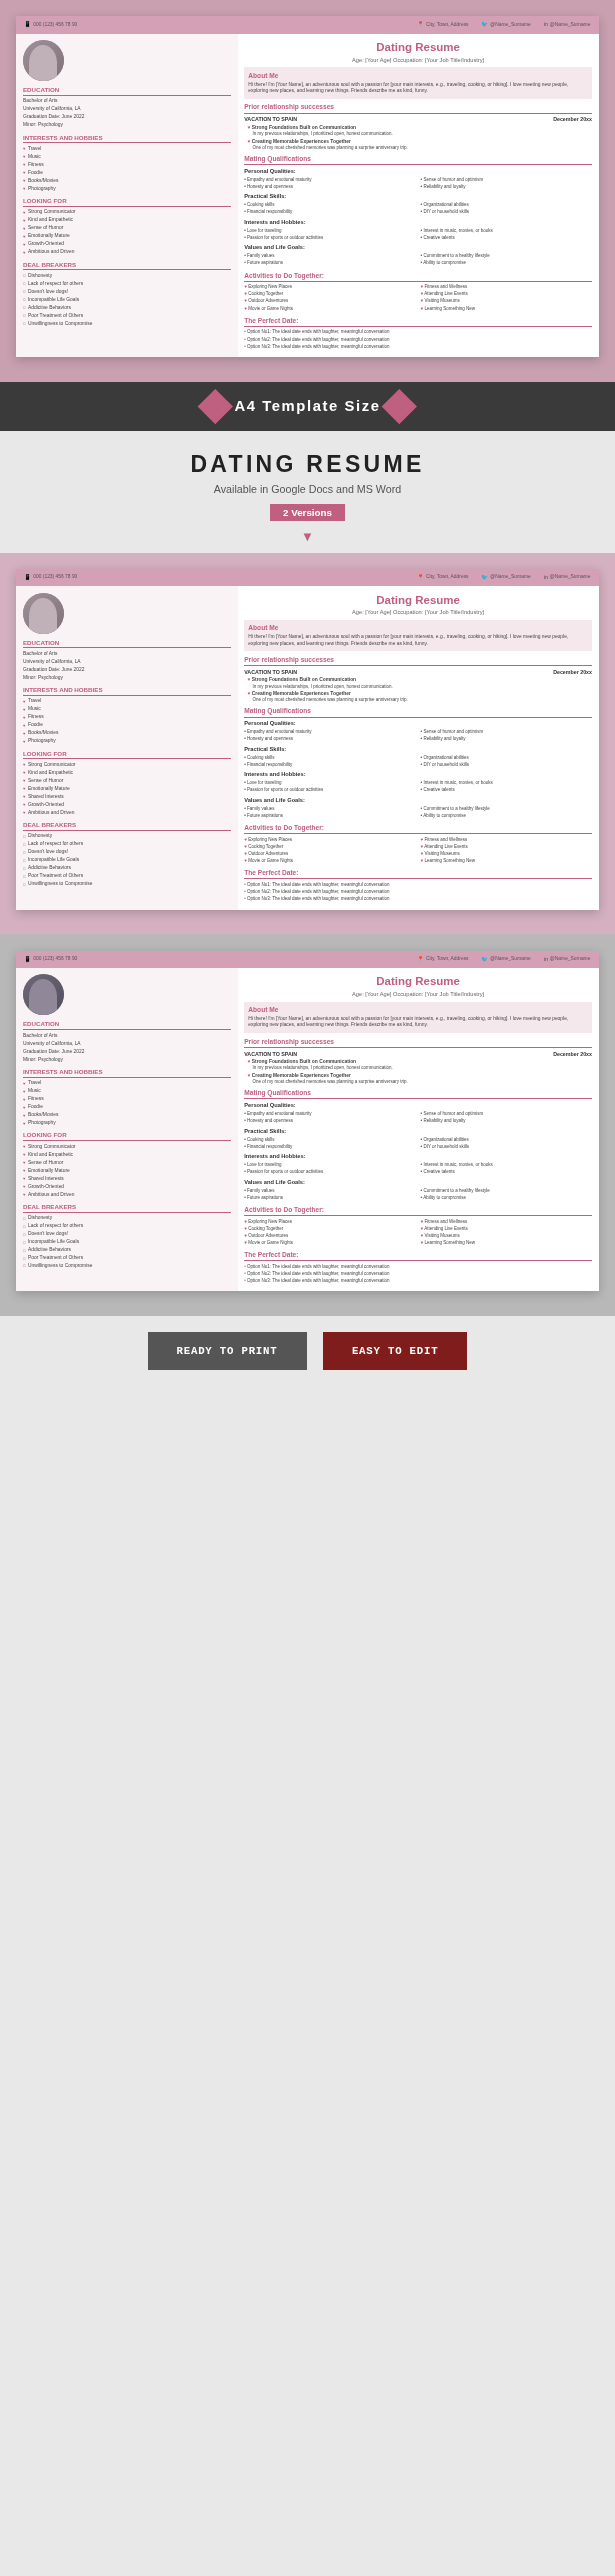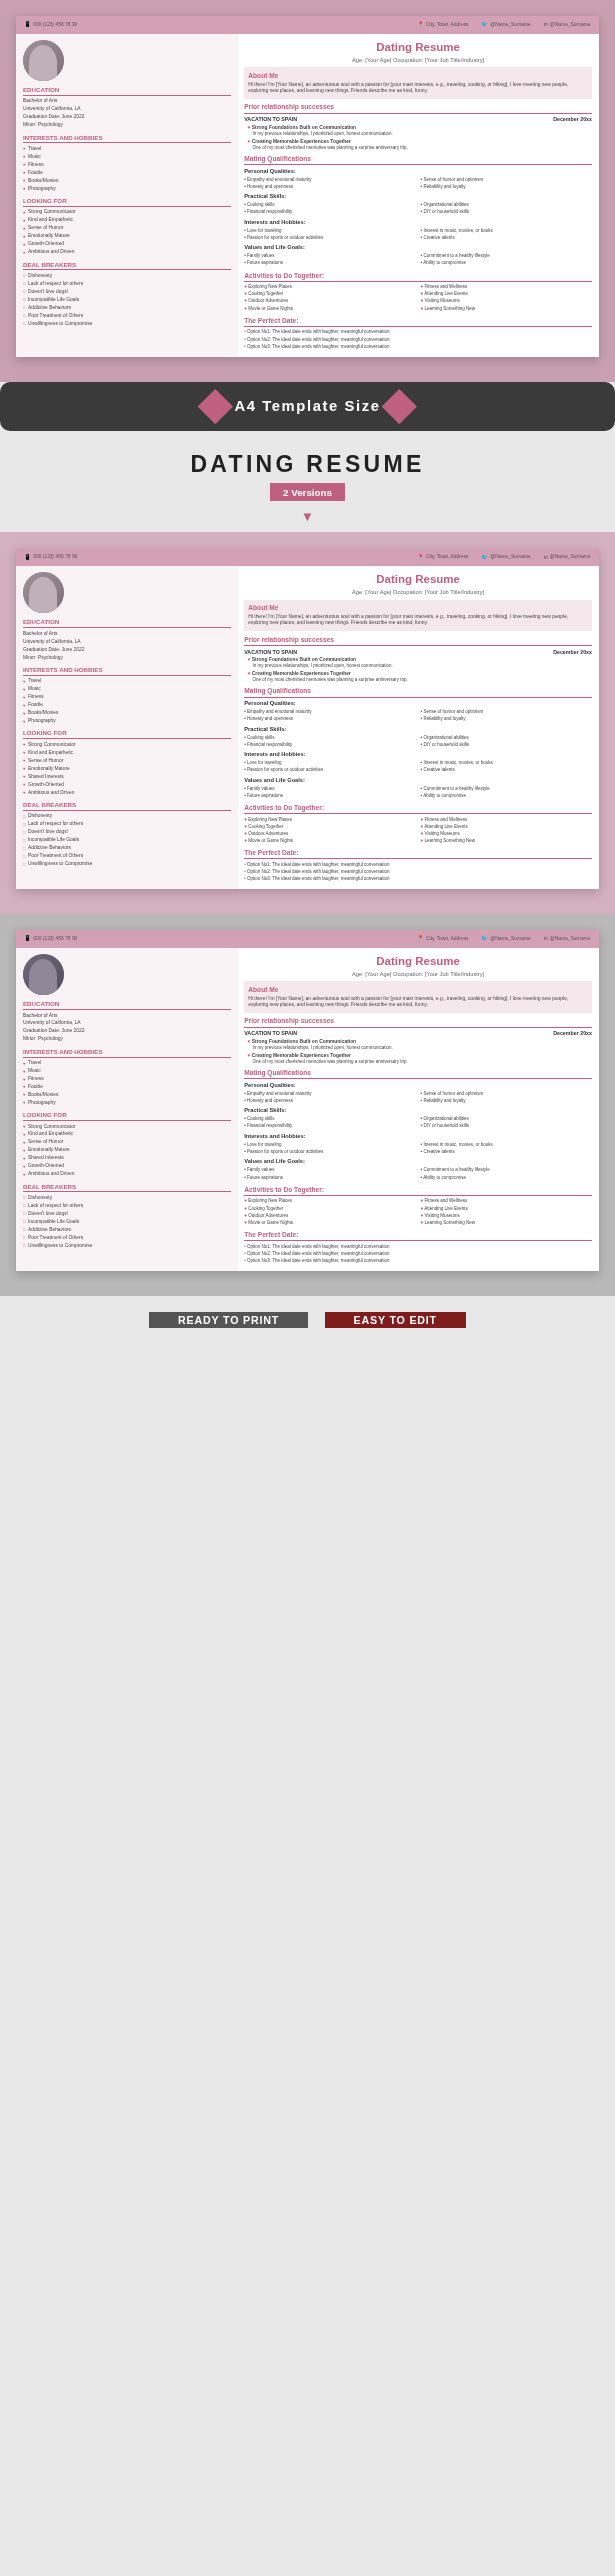--- a/index.html
+++ b/index.html
@@ -209,21 +209,20 @@
 
     
     .a4-label-section {
       background: #3a3a3a;
       padding: 12.3px;
       text-align: center;
       display: flex;
       align-items: center;
       justify-content: center;
       gap: 6.6px;
-      border-radius: 10px;
     }
     .a4-diamond {
       width: 24.6px;
       height: 24.6px;
       background: #c06080;
       transform: rotate(45deg);
       display: flex;
       align-items: center;
       justify-content: center;
       flex-shrink: 0;
@@ -282,27 +281,28 @@
 
     
     .footer-buttons {
       background: #e8e8e8;
       padding: 16.4px;
       display: flex;
       justify-content: center;
       gap: 16.4px;
     }
     .footer-btn {
-      padding: 2px 29px;
+      padding: 13px 29px;
       border: none;
       font-size: 10.7px;
       font-weight: bold;
       letter-spacing: 0.8px;
       cursor: pointer;
       text-transform: uppercase;
+      font-family: Liberation Mono, monospace;
     }
     .btn-ready {
       background: #555;
       color: white;
     }
     .btn-edit {
       background: #7f1d1d;
       color: white;
     }
 
@@ -510,20 +510,21 @@
 <div class="a4-label-section">
   <div class="a4-diamond"></div>
   <div>
     <div class="a4-text">A4 Template Size</div>
   </div>
   <div class="a4-diamond"></div>
 </div>
 
 <div class="main-title-section">
   <div class="big-title">DATING RESUME</div>
+  <div class="available-text">Available in Google Docs and MS Word</div>
   <div class="versions-badge">2 Versions</div>
   <div class="versions-arrow">▼</div>
 </div>
 
 <div class="section-preview-2">
   <div class="resume-card">
 
     <div class="resume-header">
       <div class="contact-item">
         <span class="contact-icon">📱</span>

